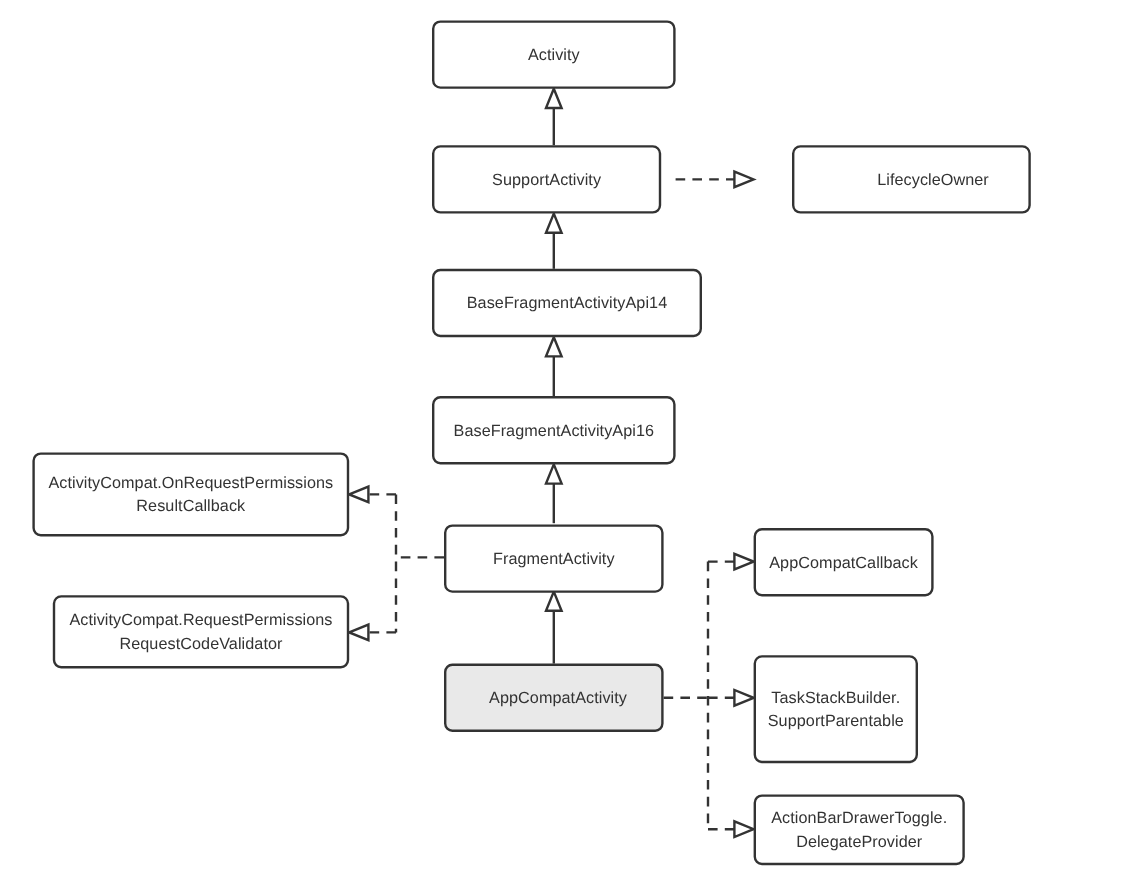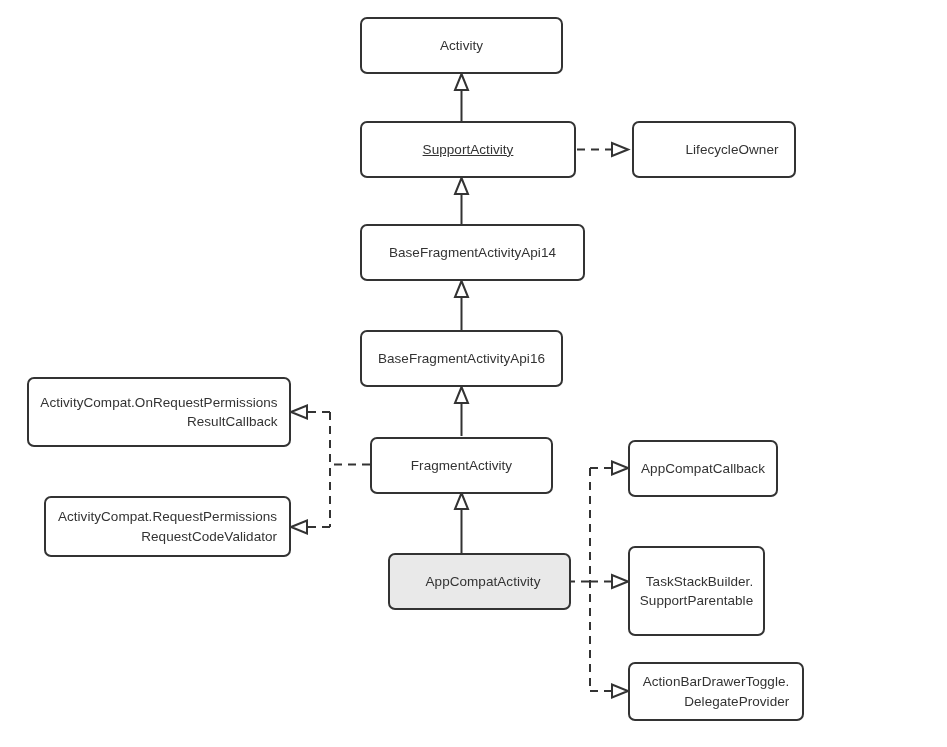--- a/index.html
+++ b/index.html
@@ -40,21 +40,20 @@
     line-height: 1.42;
     letter-spacing: 0.05px;
     padding: 2px 8px;
   }
   .node.highlight {
     background: #e9e9e9;
   }
   .node-label {
     display: block;
     white-space: pre-line;
-    text-align: right;
   }
 </style>
 </head>
 <body>
 
 <div id="canvas">
 
   <svg id="edge-layer" width="947" height="747" viewBox="0 0 947 747" xmlns="http://www.w3.org/2000/svg">
 
     <g>
@@ -105,41 +104,41 @@
       <path d="M628 581.5 L612 588 L612 575 Z" fill="#ffffff" stroke="#333333" stroke-width="2" stroke-linejoin="miter"></path>
       <path d="M590 691 L612 691" fill="none" stroke="#333333" stroke-width="2" stroke-dasharray="8,6"></path>
       <path d="M628 691 L612 697.5 L612 684.5 Z" fill="#ffffff" stroke="#333333" stroke-width="2" stroke-linejoin="miter"></path>
     </g>
   </svg>
 
   <div class="node" style="left:360px; top:17px; width:203px; height:57px;">
     <span class="node-label">Activity</span>
   </div>
 
-  <div class="node" style="left:360px; top:121px; width:216px; height:57px;text-decoration:underline;">
+  <div class="node" style="left:360px; top:121px; width:191px; height:57px;">
     <span class="node-label">SupportActivity</span>
   </div>
 
-  <div class="node" style="left:632px; top:121px; width:164px; height:57px;padding-left:44px;">
+  <div class="node" style="left:660px; top:121px; width:199px; height:57px;padding-left:44px;">
     <span class="node-label">LifecycleOwner</span>
   </div>
 
   <div class="node" style="left:360px; top:224px; width:225px; height:57px;">
     <span class="node-label">BaseFragmentActivityApi14</span>
   </div>
 
   <div class="node" style="left:360px; top:330px; width:203px; height:57px;">
     <span class="node-label">BaseFragmentActivityApi16</span>
   </div>
 
   <div class="node" style="left:370px; top:437px; width:183px; height:57px;">
     <span class="node-label">FragmentActivity</span>
   </div>
 
-  <div class="node highlight" style="left:388px; top:553px; width:183px; height:57px;padding-left:15px;">
+  <div class="node highlight" style="left:370px; top:553px; width:183px; height:57px;padding-left:15px;">
     <span class="node-label">AppCompatActivity</span>
   </div>
 
   <div class="node" style="left:27px; top:377px; width:264px; height:70px;">
     <span class="node-label">ActivityCompat.OnRequestPermissions
 ResultCallback</span>
   </div>
 
   <div class="node" style="left:44px; top:496px; width:247px; height:61px;">
     <span class="node-label">ActivityCompat.RequestPermissions

